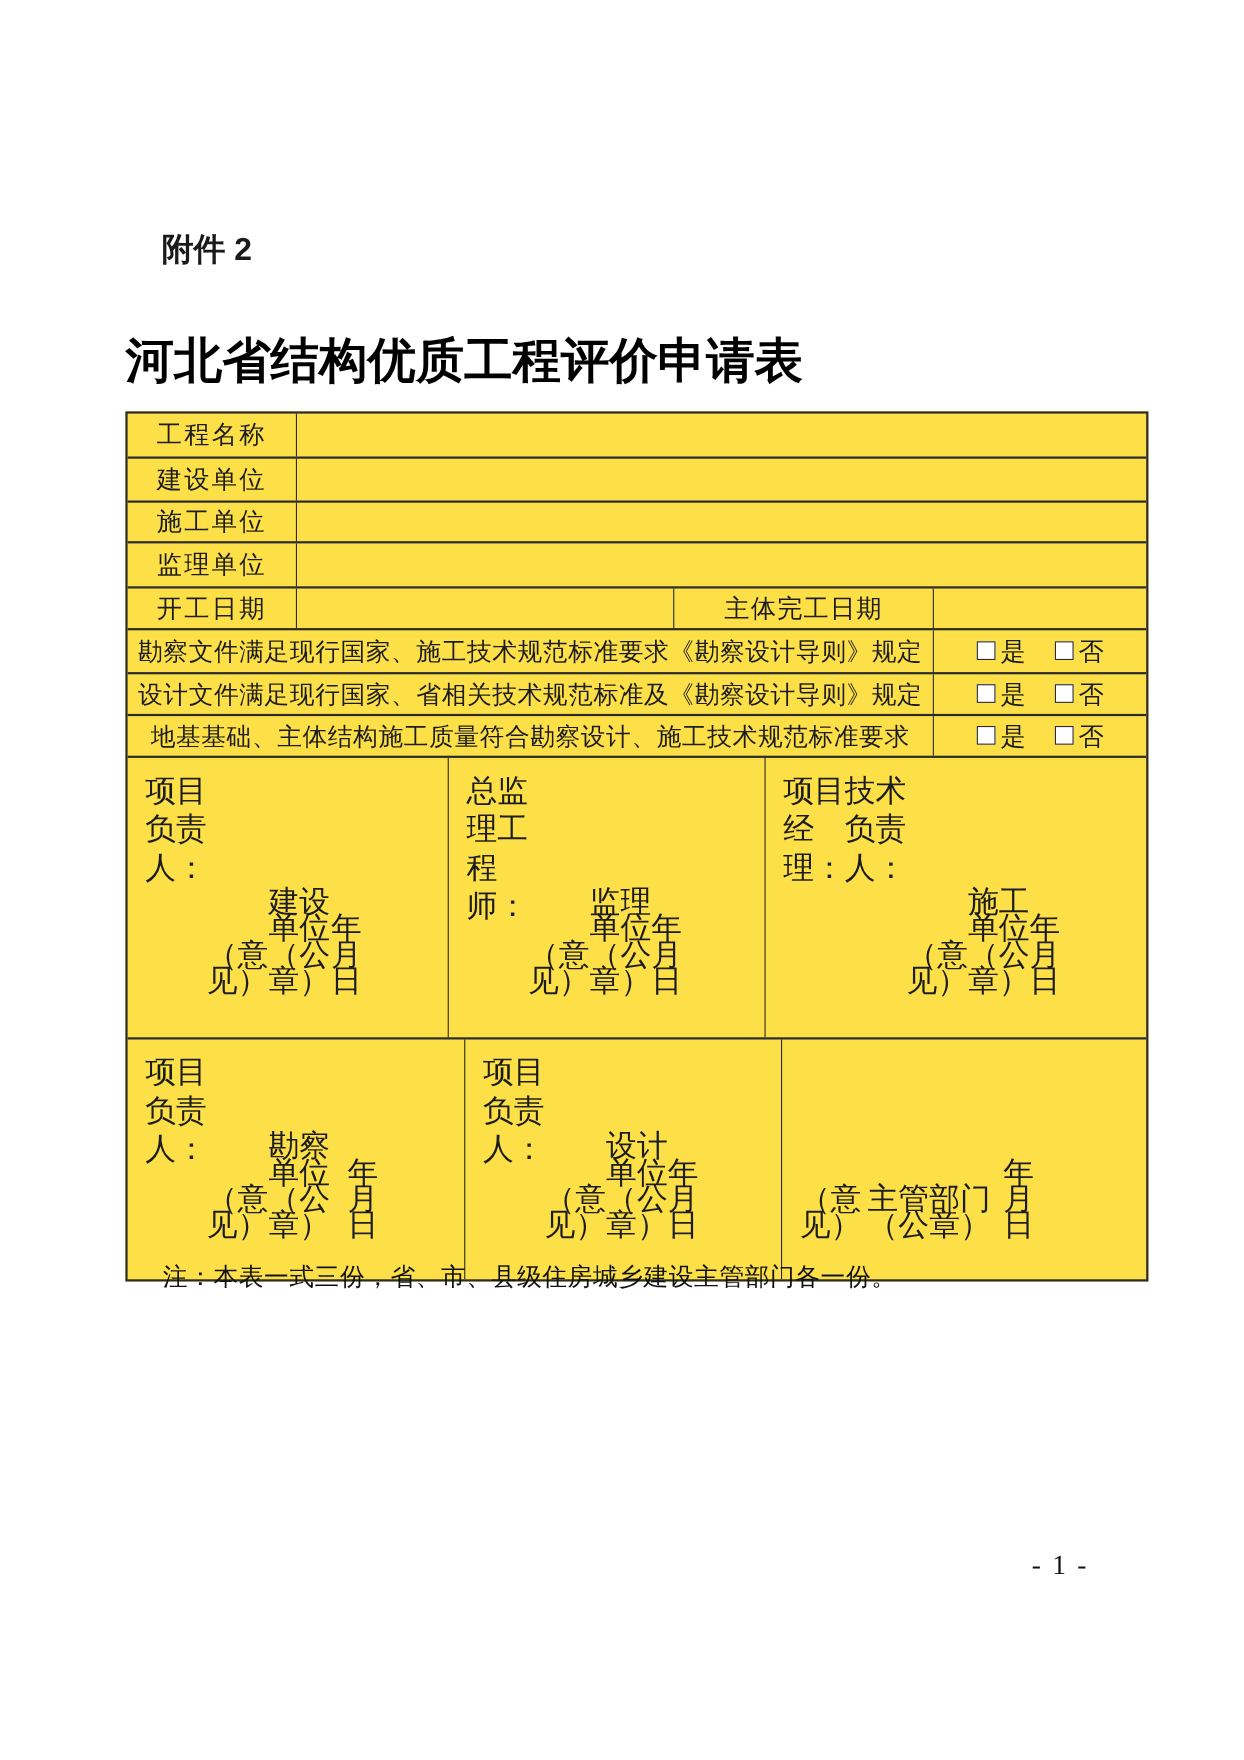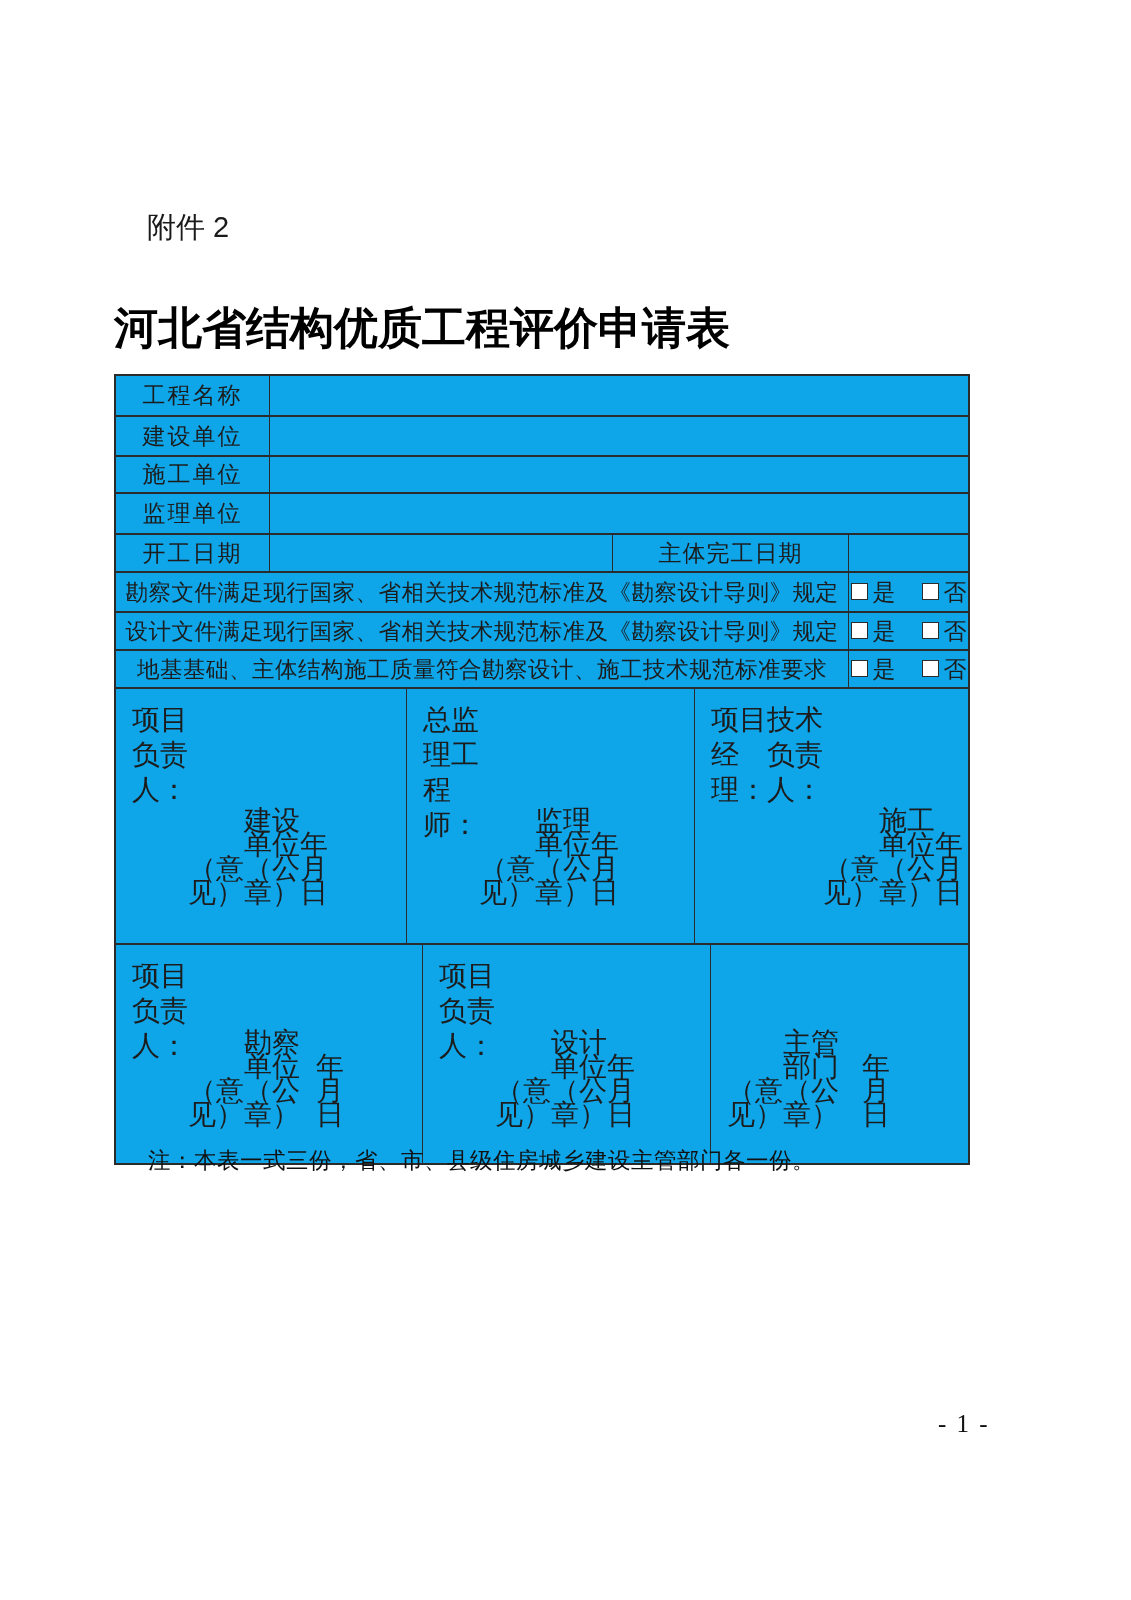--- a/index.html
+++ b/index.html
@@ -10,34 +10,34 @@
     width: 1131px;
     height: 1600px;
     position: relative;
     overflow: hidden;
   }
   .page { position: absolute; left: 0; top: 0; width: 1131px; height: 1600px; background: #ffffff; }
 
   .attachment {
     position: absolute; left: 147px; top: 209px;
     font-family: "Liberation Sans", sans-serif;
-    font-size: 29px; line-height: 36px; color: #1a1a1a;
+    font-size: 29px; line-height: 36px; color: #1a1a1a; font-weight: bold;
   }
   .doc-title {
     position: absolute; left: 114px; top: 301px; width: 896px;
     text-align: left;
     font-size: 44px; line-height: 56px; font-weight: bold;
     color: #000000;
     letter-spacing: 0px;
   }
 
   .form-table {
-    position: absolute; left: 114px; top: 374px; width: 856px;
+    position: absolute; left: 114px; top: 374px; width: 930px;
     border: 2px solid #2b2b2b;
-    background: #0ea5e9;
+    background: #fde047;
   }
   .row { display: flex; width: 100%; }
   .row + .row { border-top: 2px solid #2b2b2b; }
   .cell {
     position: relative;
     display: flex; align-items: center;
     font-size: 23px;
     color: #1c1c1c;
   }
   .cell + .cell { border-left: 1.5px solid #2b2b2b; }
@@ -113,21 +113,21 @@
     </div>
 
     <div class="row" style="height:38px">
       <div class="cell label-cell">开工日期</div>
       <div class="cell date-start-value"></div>
       <div class="cell mid-label">主体完工日期</div>
       <div class="cell value-cell"></div>
     </div>
 
     <div class="row" style="height:40px">
-      <div class="cell statement-cell">勘察文件满足现行国家、省相关技术规范标准及《勘察设计导则》规定</div>
+      <div class="cell statement-cell">勘察文件满足现行国家、施工技术规范标准要求《勘察设计导则》规定</div>
       <div class="cell check-cell">
         <span class="check-group">
           <span class="checkbox"></span>
           <span class="check-label">是</span>
         </span>
         <span class="check-group">
           <span class="checkbox"></span>
           <span class="check-label">否</span>
         </span>
       </div>

